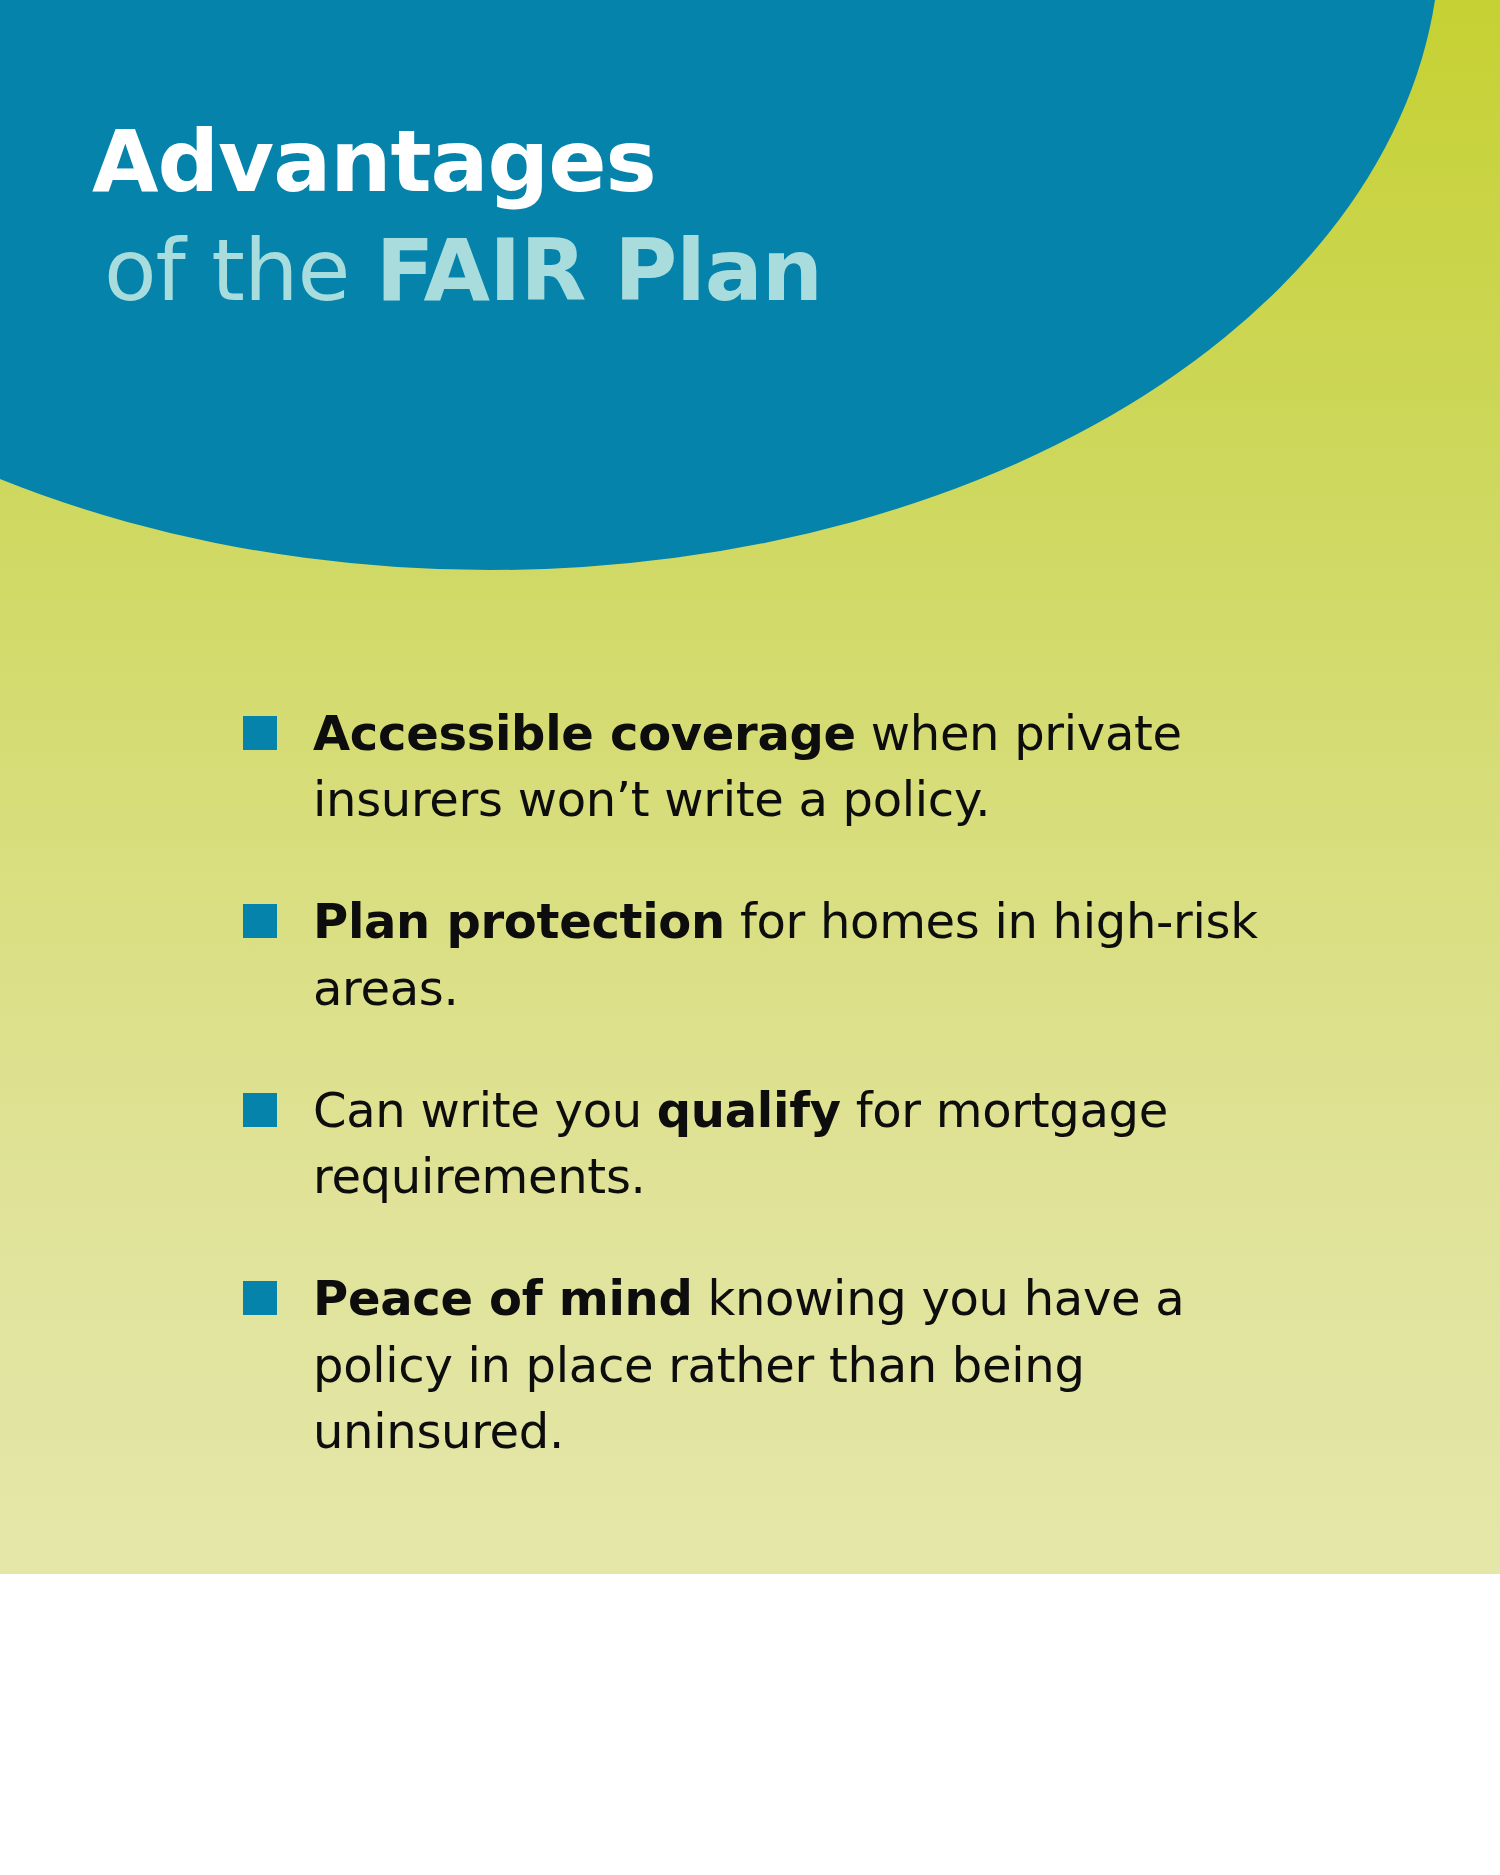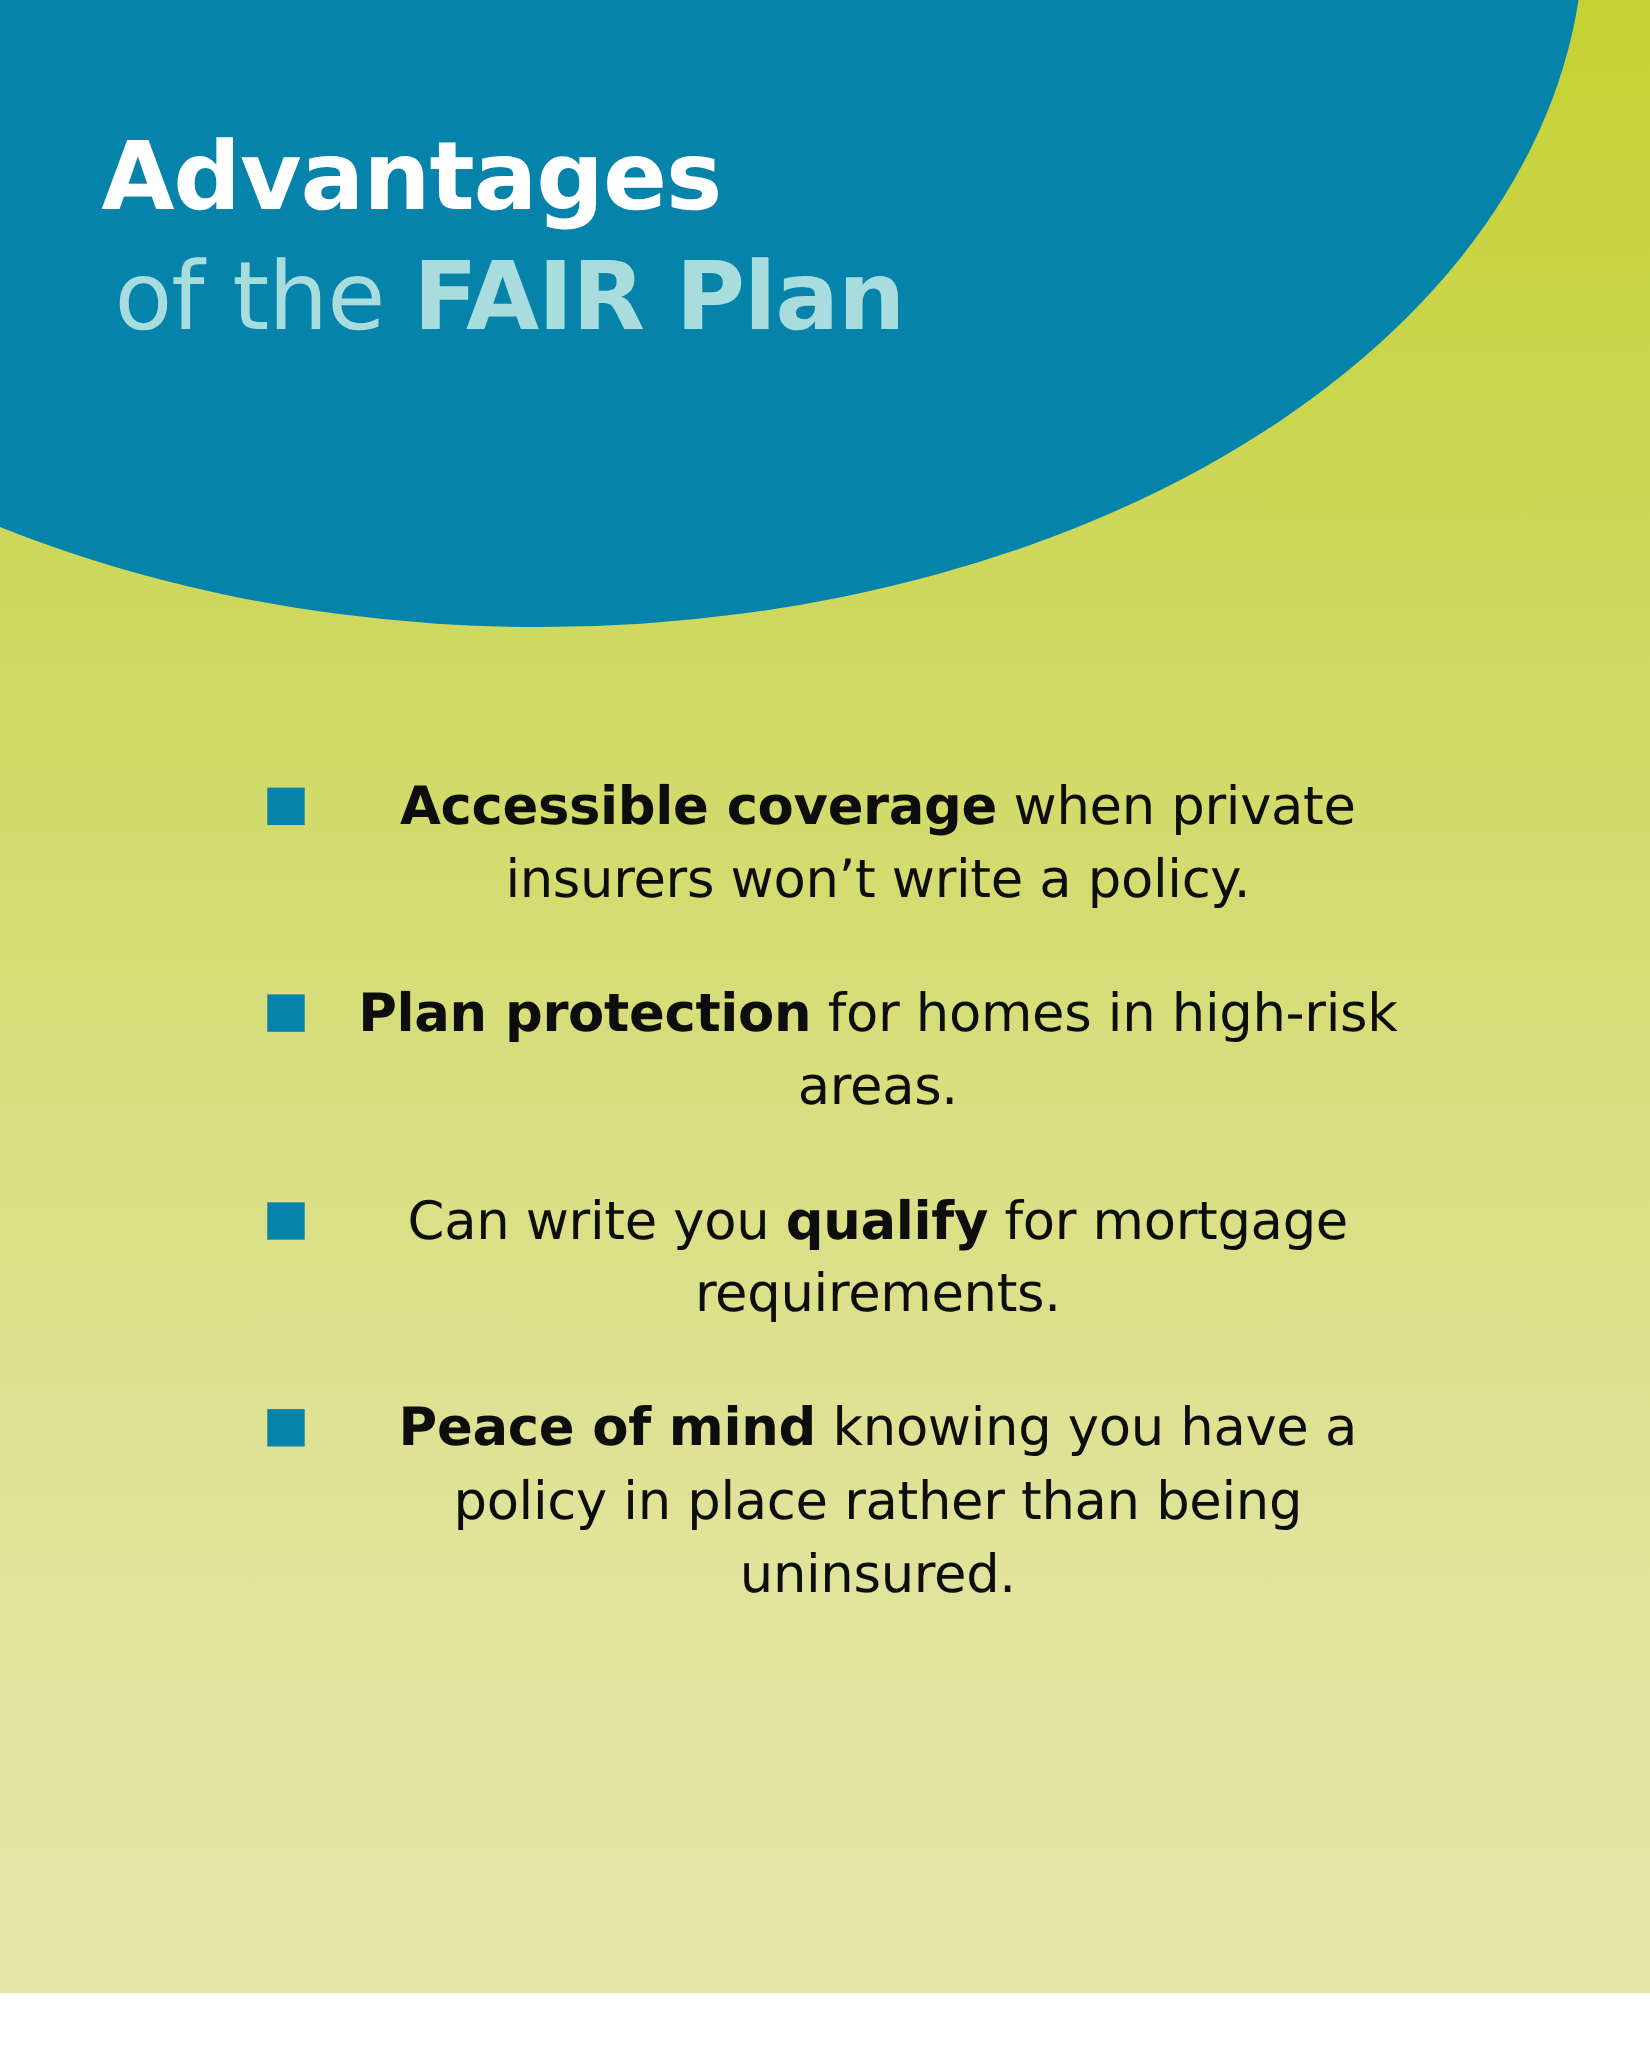--- a/index.html
+++ b/index.html
@@ -11,21 +11,21 @@
     width: 1500px;
     height: 1875px;
     overflow: hidden;
     font-family: "Liberation Sans", sans-serif;
   }
 
   
   .poster {
     position: relative;
     width: 1500px;
-    height: 1812px;
+    height: 1574px;
     overflow: hidden;
     background: linear-gradient(to bottom, #c6d133 0%, #cdd75a 28%, #d9de7f 55%, #e0e39a 78%, #e4e7a8 100%);
   }
 
   
   .blue-blob {
     position: absolute;
     left: -460px;
     top: -700px;
     width: 1900px;
@@ -100,21 +100,20 @@
     margin-right: 36px;
   }
   .bullet-text {
     flex: 1 1 auto;
     font-family: "DejaVu Sans", sans-serif;
     font-size: 48px;
     line-height: 1.38;
     color: #0d0d0d;
     font-weight: 400;
     letter-spacing: -0.3px;
-    text-align: center;
   }
   .bullet-text .lead {
     font-weight: 700;
   }
 </style>
 </head>
 <body>
 
 <div class="poster">
 

